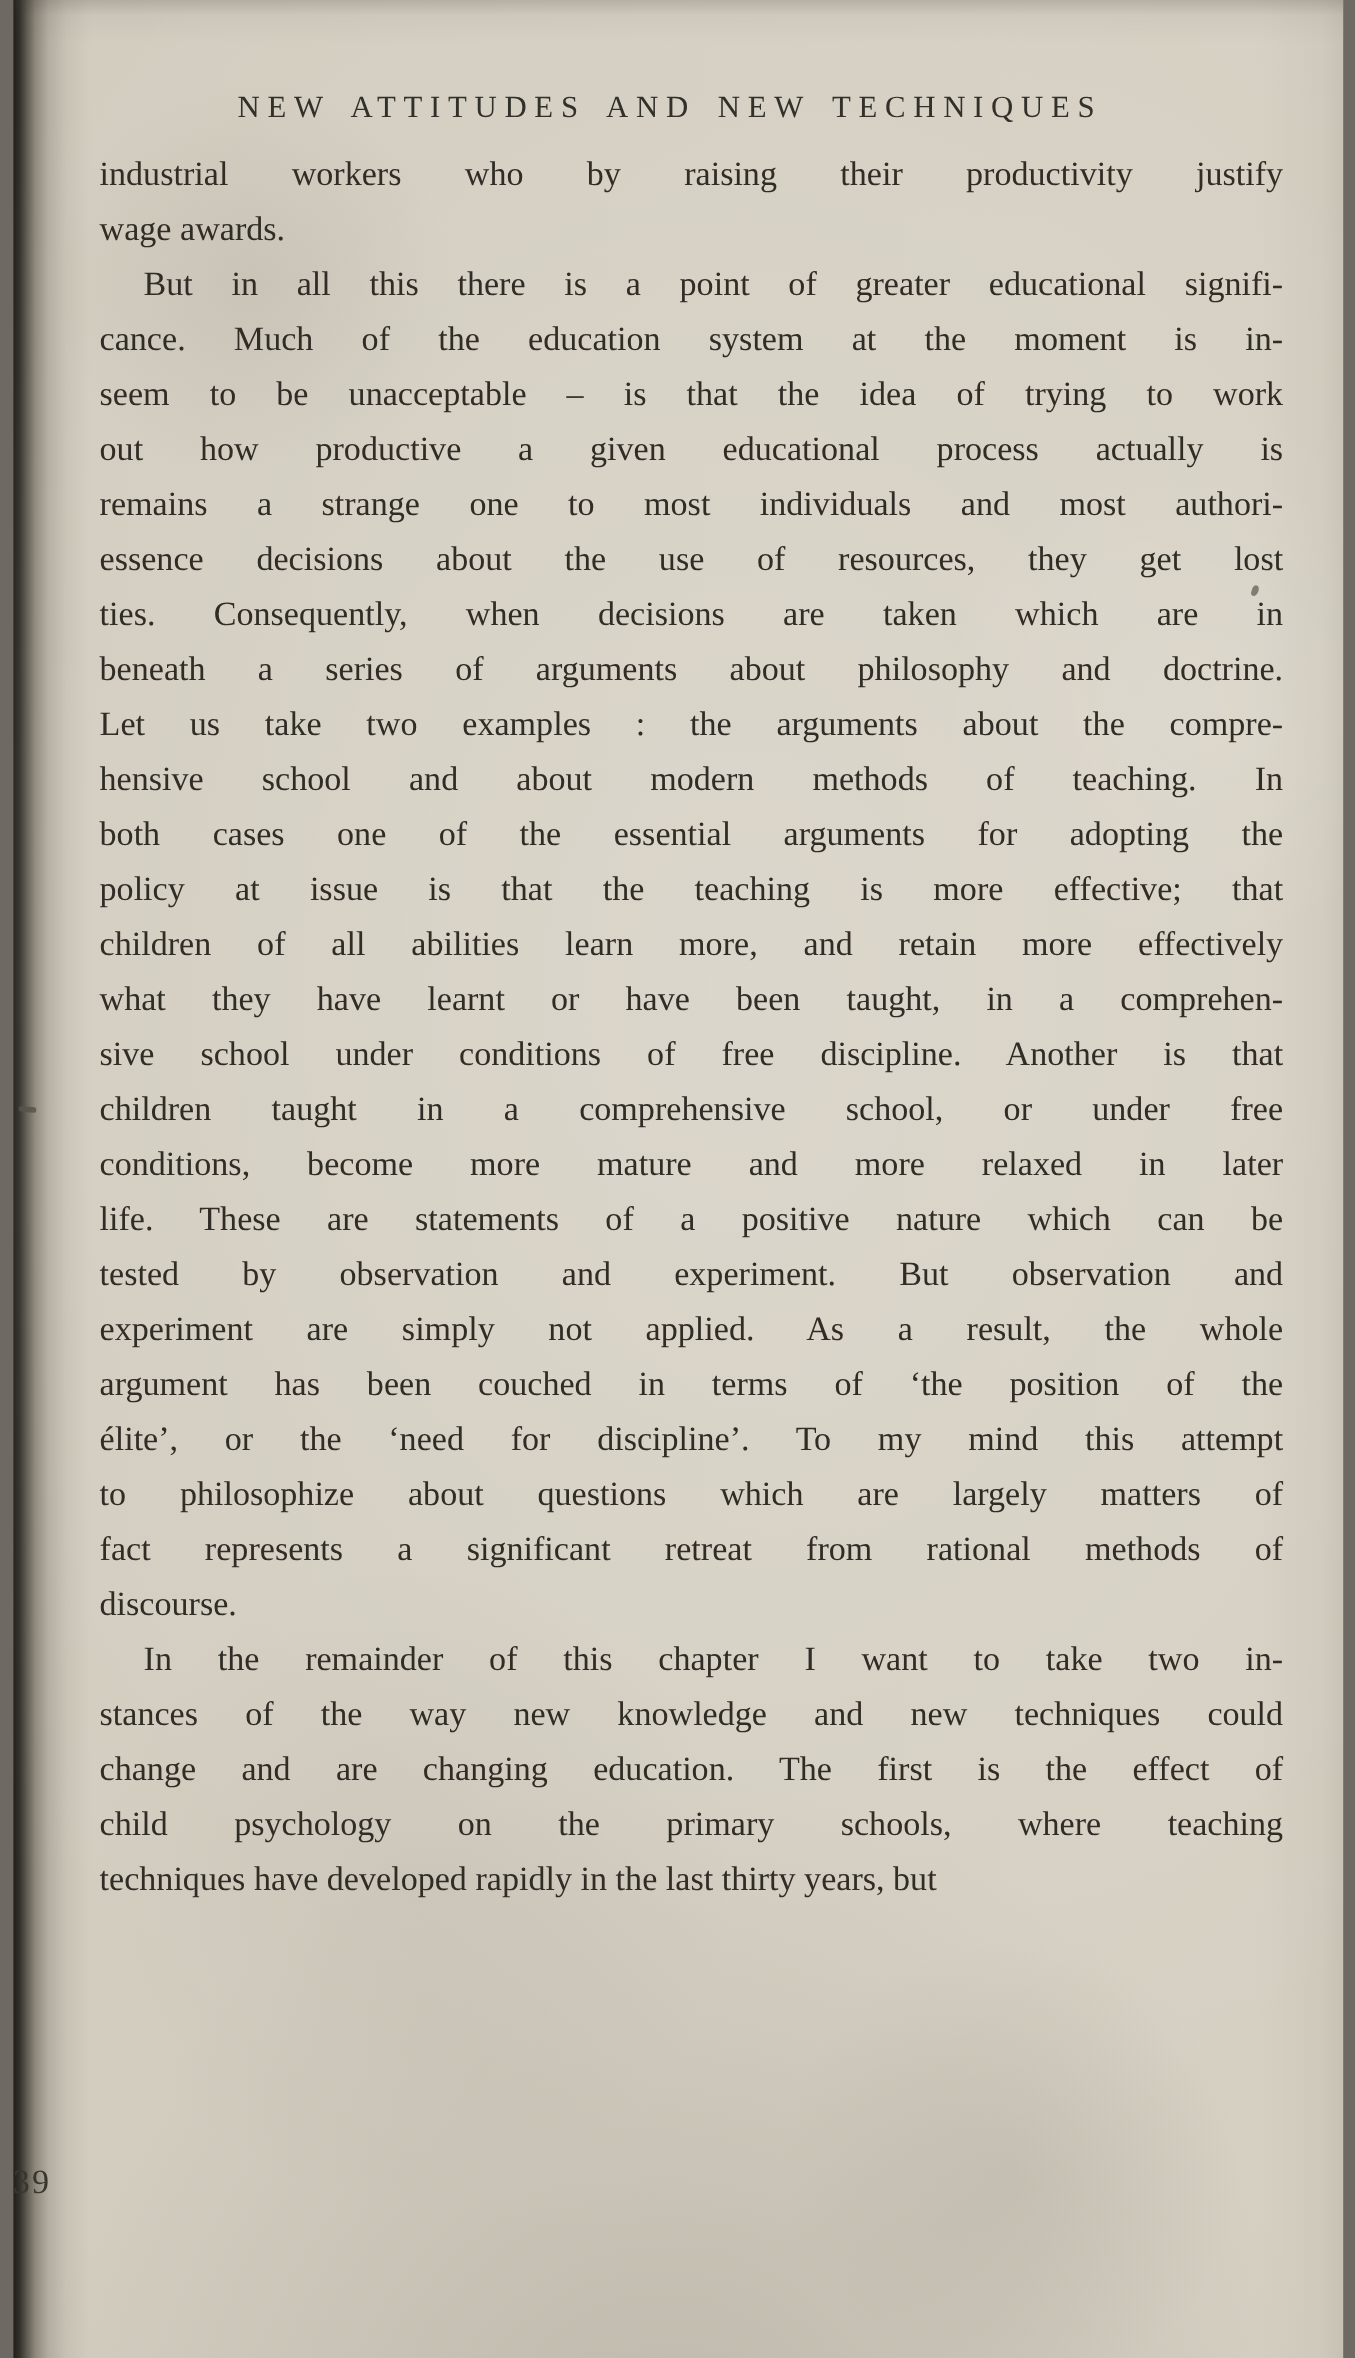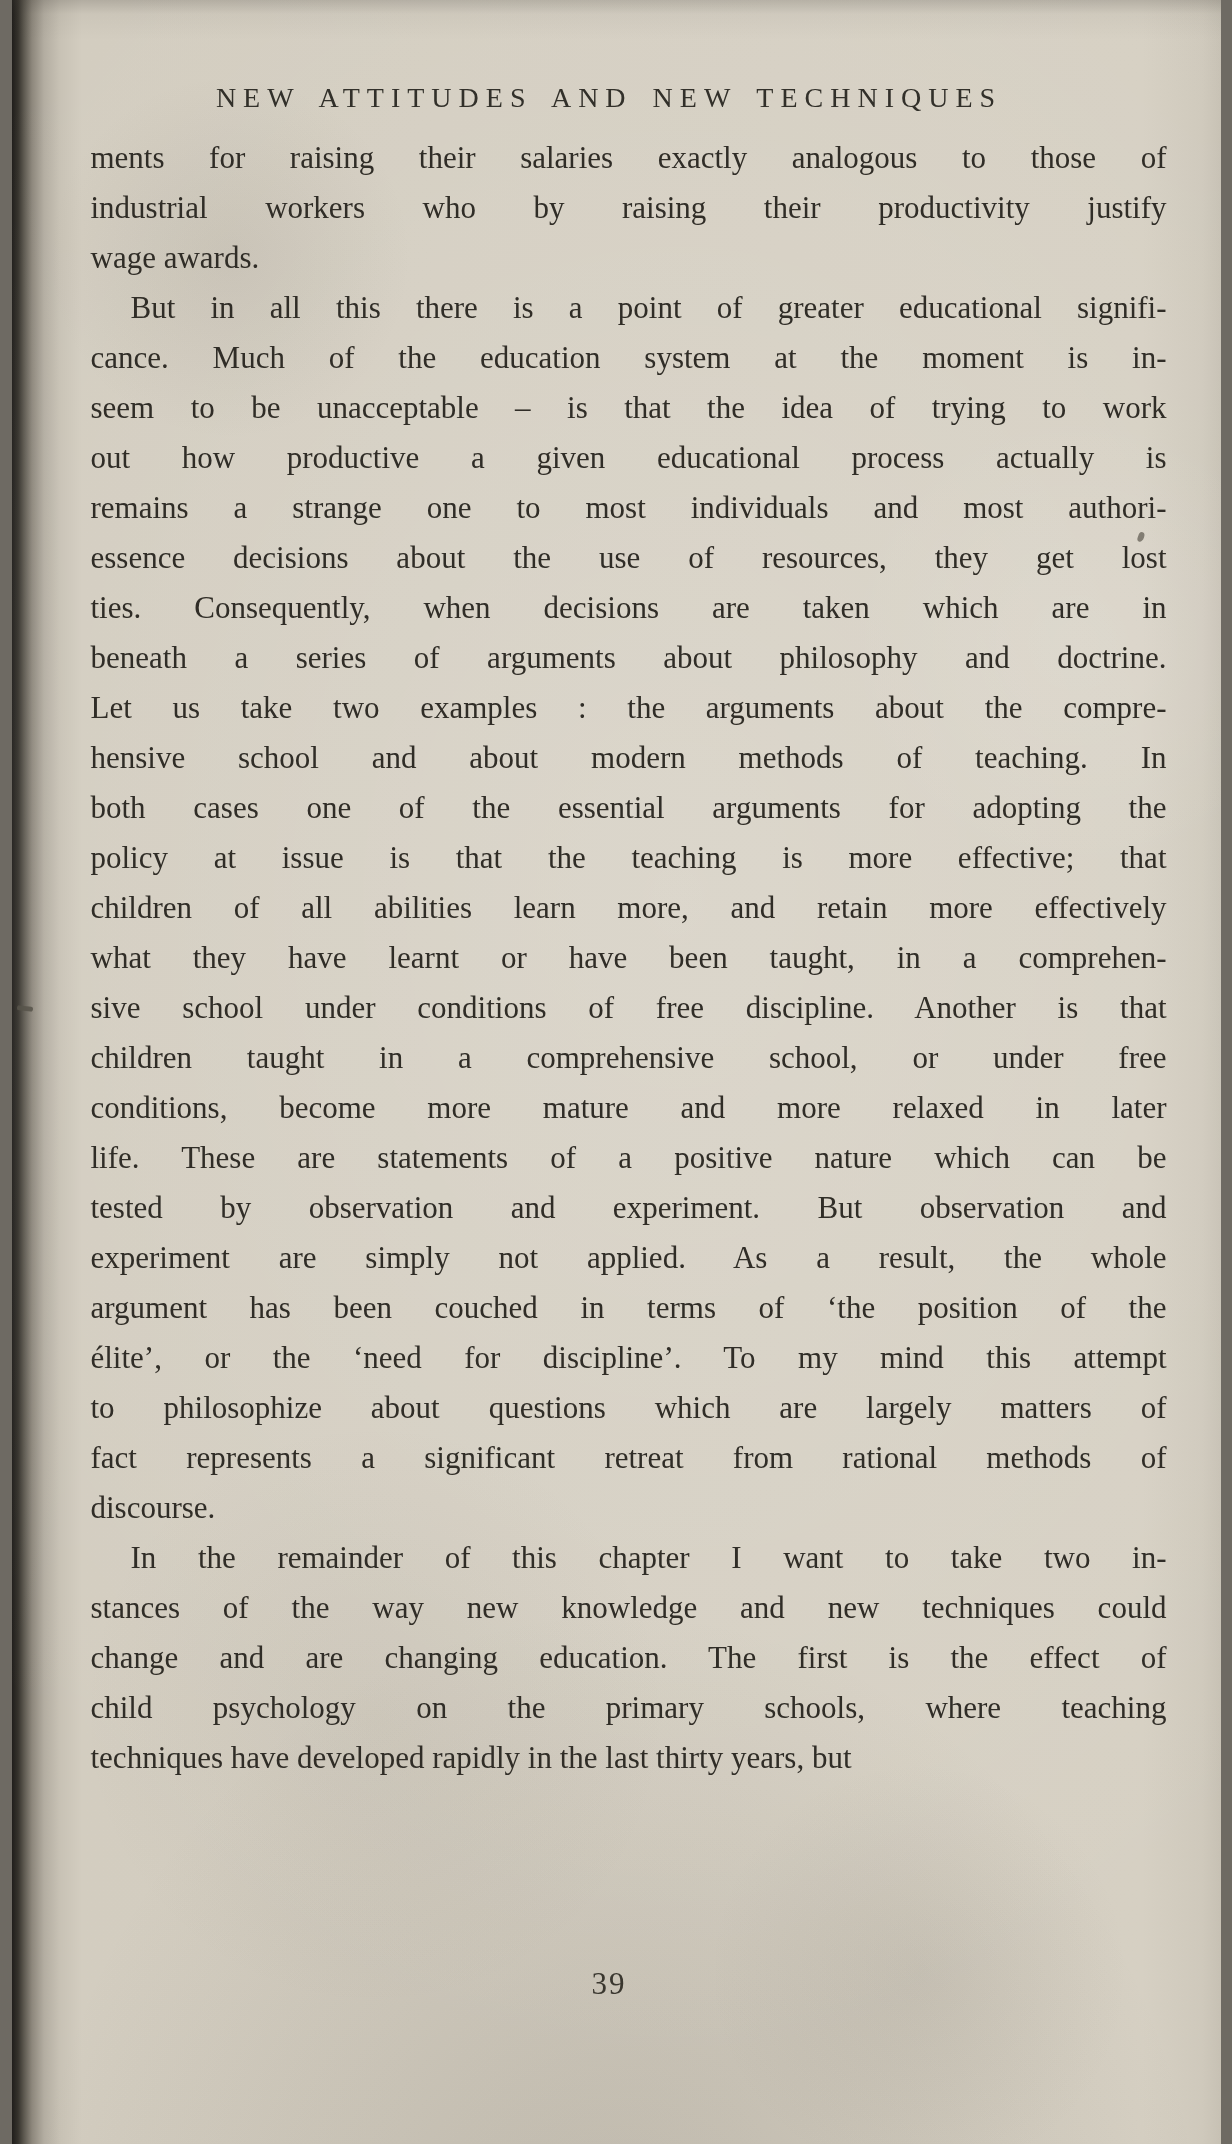--- a/index.html
+++ b/index.html
@@ -65,21 +65,21 @@
     white-space: normal;
   }
   .line.last { text-align-last: left; }
   .line.indent { text-indent: 40px; }
 
   .folio {
     position: absolute;
     top: 1966px;
     left: 0;
     right: 14px;
-    text-align: center;
+    text-align: left;
     font-size: 31px;
     letter-spacing: 2px;
     color: #3a372f;
   }
 
   
   .artifact-dash {
     position: absolute;
     left: 5px;
     top: 1006px;
@@ -103,21 +103,20 @@
   }
 </style>
 </head>
 <body>
 
 <div class="page">
   <div class="running-head">NEW ATTITUDES AND NEW TECHNIQUES</div>
 
   <div class="text-block">
       <div class="paragraph">
-        <div class="line">ments for raising their salaries exactly analogous to those of</div>
         <div class="line">industrial workers who by raising their productivity justify</div>
         <div class="line last">wage awards.</div>
       </div>
       <div class="paragraph">
         <div class="line indent">But in all this there is a point of greater educational signifi-</div>
         <div class="line">cance. Much of the education system at the moment is in-</div>
         <div class="line">seem to be unacceptable – is that the idea of trying to work</div>
         <div class="line">out how productive a given educational process actually is</div>
         <div class="line">remains a strange one to most individuals and most authori-</div>
         <div class="line">essence decisions about the use of resources, they get lost</div>

